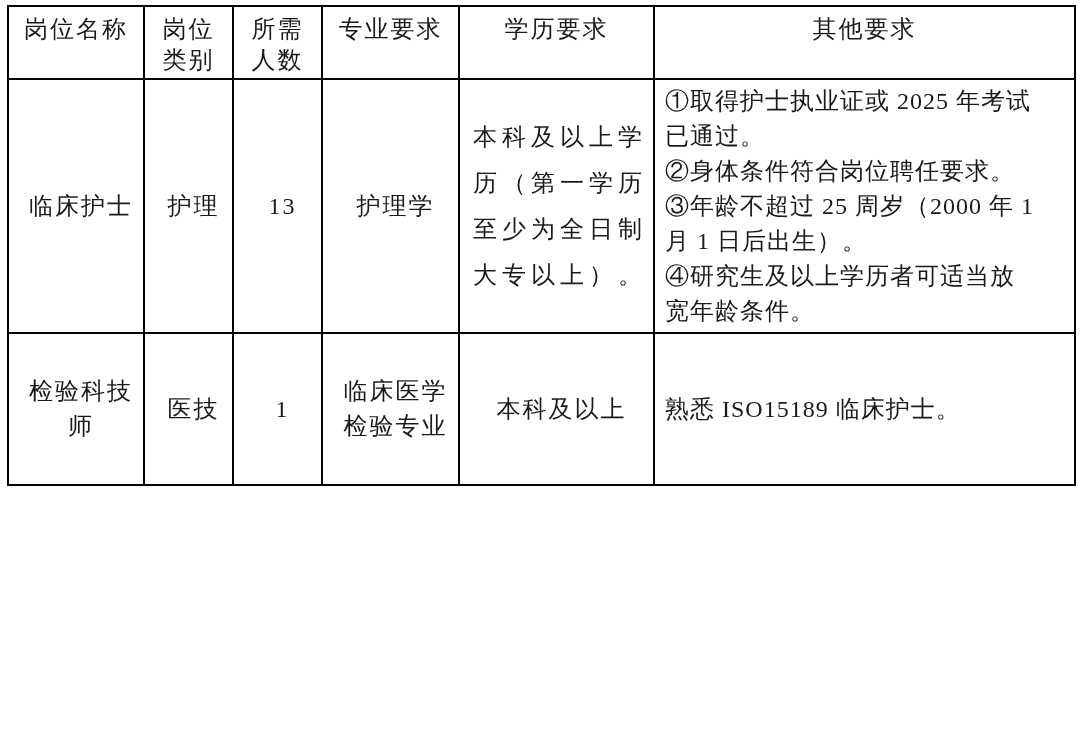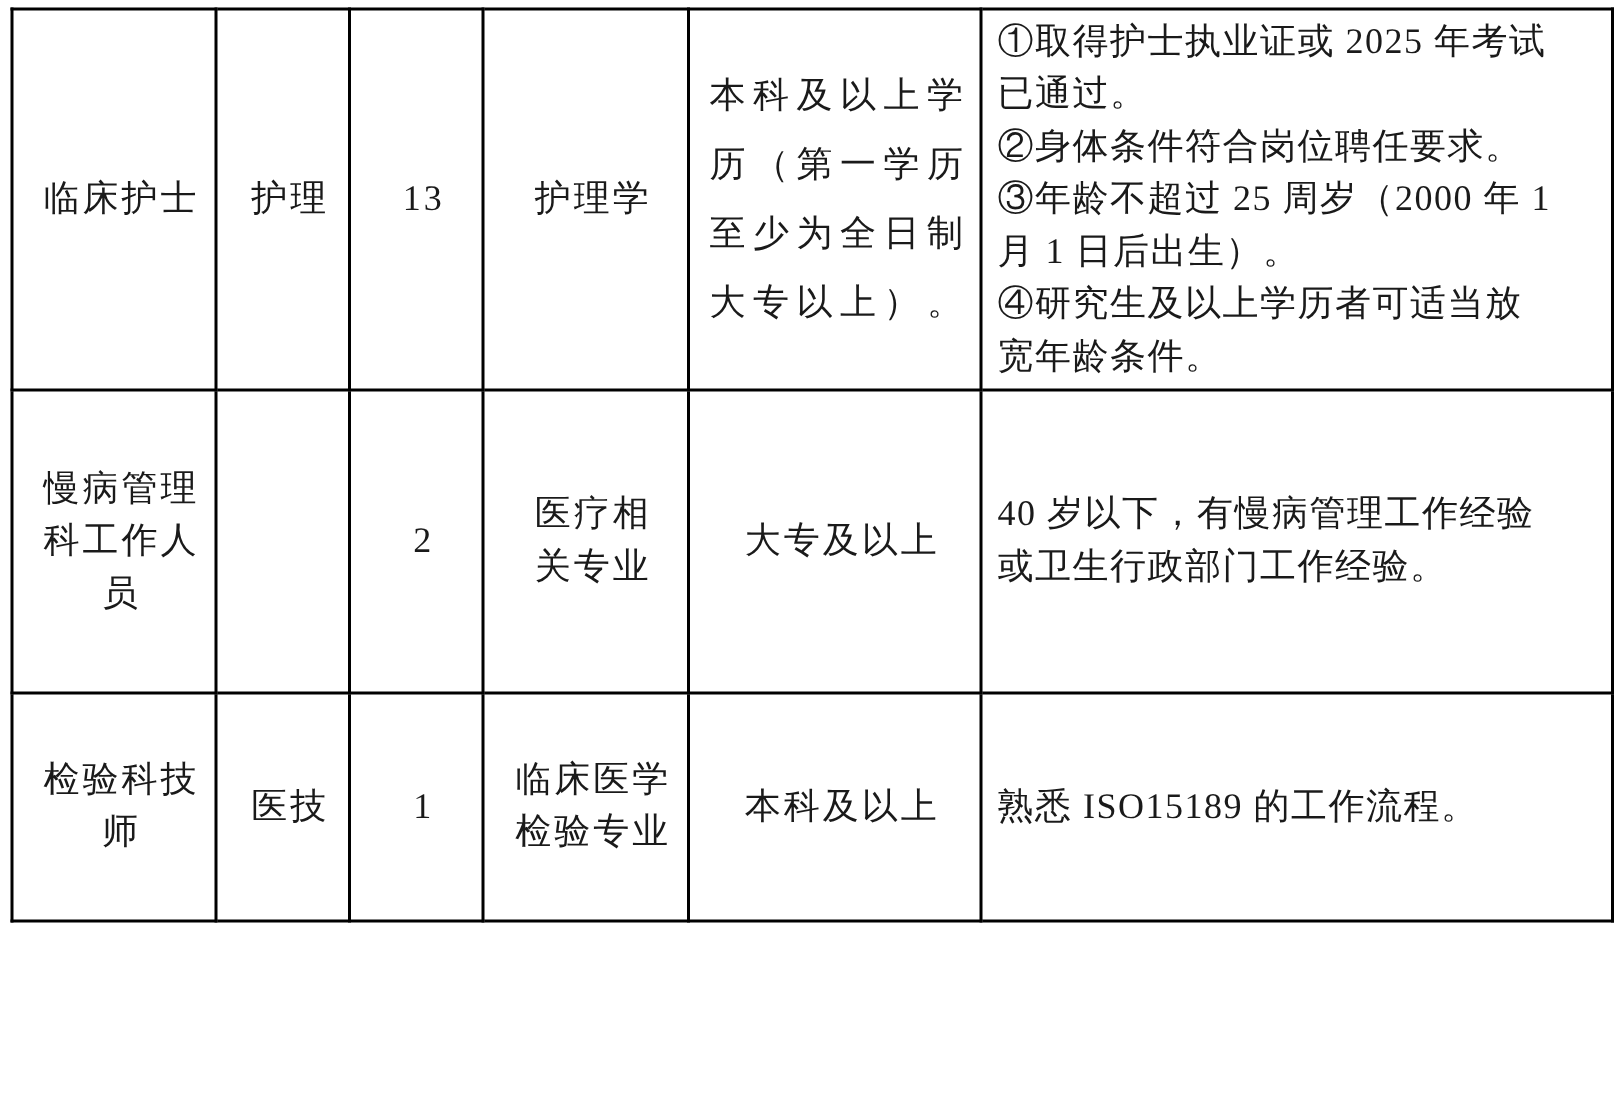--- a/index.html
+++ b/index.html
@@ -65,53 +65,51 @@
 <table class="req-table">
   <colgroup>
     <col style="width:136px">
     <col style="width:89px">
     <col style="width:89px">
     <col style="width:137px">
     <col style="width:195px">
     <col style="width:421px">
   </colgroup>
   <tbody>
+      <tr style="height:69px">
+    <th>岗位名称</th>
+    <th>岗位
+类别</th>
+    <th>所需
+人数</th>
+    <th>专业要求</th>
+    <th>学历要求</th>
+    <th>其他要求</th>
+  </tr>
   <tr style="height:254px">
     <td class="center">临床护士</td>
     <td class="center">护理</td>
     <td class="center">13</td>
     <td class="center">护理学</td>
     <td class="edu-wrap">本科及以上学
 历（第一学历
 至少为全日制
 大专以上）。</td>
     <td class="other">①取得护士执业证或 2025 年考试
 已通过。
 ②身体条件符合岗位聘任要求。
 ③年龄不超过 25 周岁（2000 年 1
 月 1 日后出生）。
 ④研究生及以上学历者可适当放
 宽年龄条件。</td>
   </tr>
-  <tr style="height:202px">
-    <td class="center">慢病管理
-科工作人
-员</td>
-    <td class="center"></td>
-    <td class="center">2</td>
-    <td class="center">医疗相
-关专业</td>
-    <td class="center">大专及以上</td>
-    <td class="other">40 岁以下，有慢病管理工作经验
-或卫生行政部门工作经验。</td>
-  </tr>
   <tr style="height:152px">
     <td class="center">检验科技
 师</td>
     <td class="center">医技</td>
     <td class="center">1</td>
     <td class="center">临床医学
 检验专业</td>
     <td class="center">本科及以上</td>
-    <td class="other">熟悉 ISO15189 的工作流程。</td>
+    <td class="other">熟悉 ISO15189 临床护士。</td>
   </tr>
 </tbody>
   </table>
 
 </body></html>

